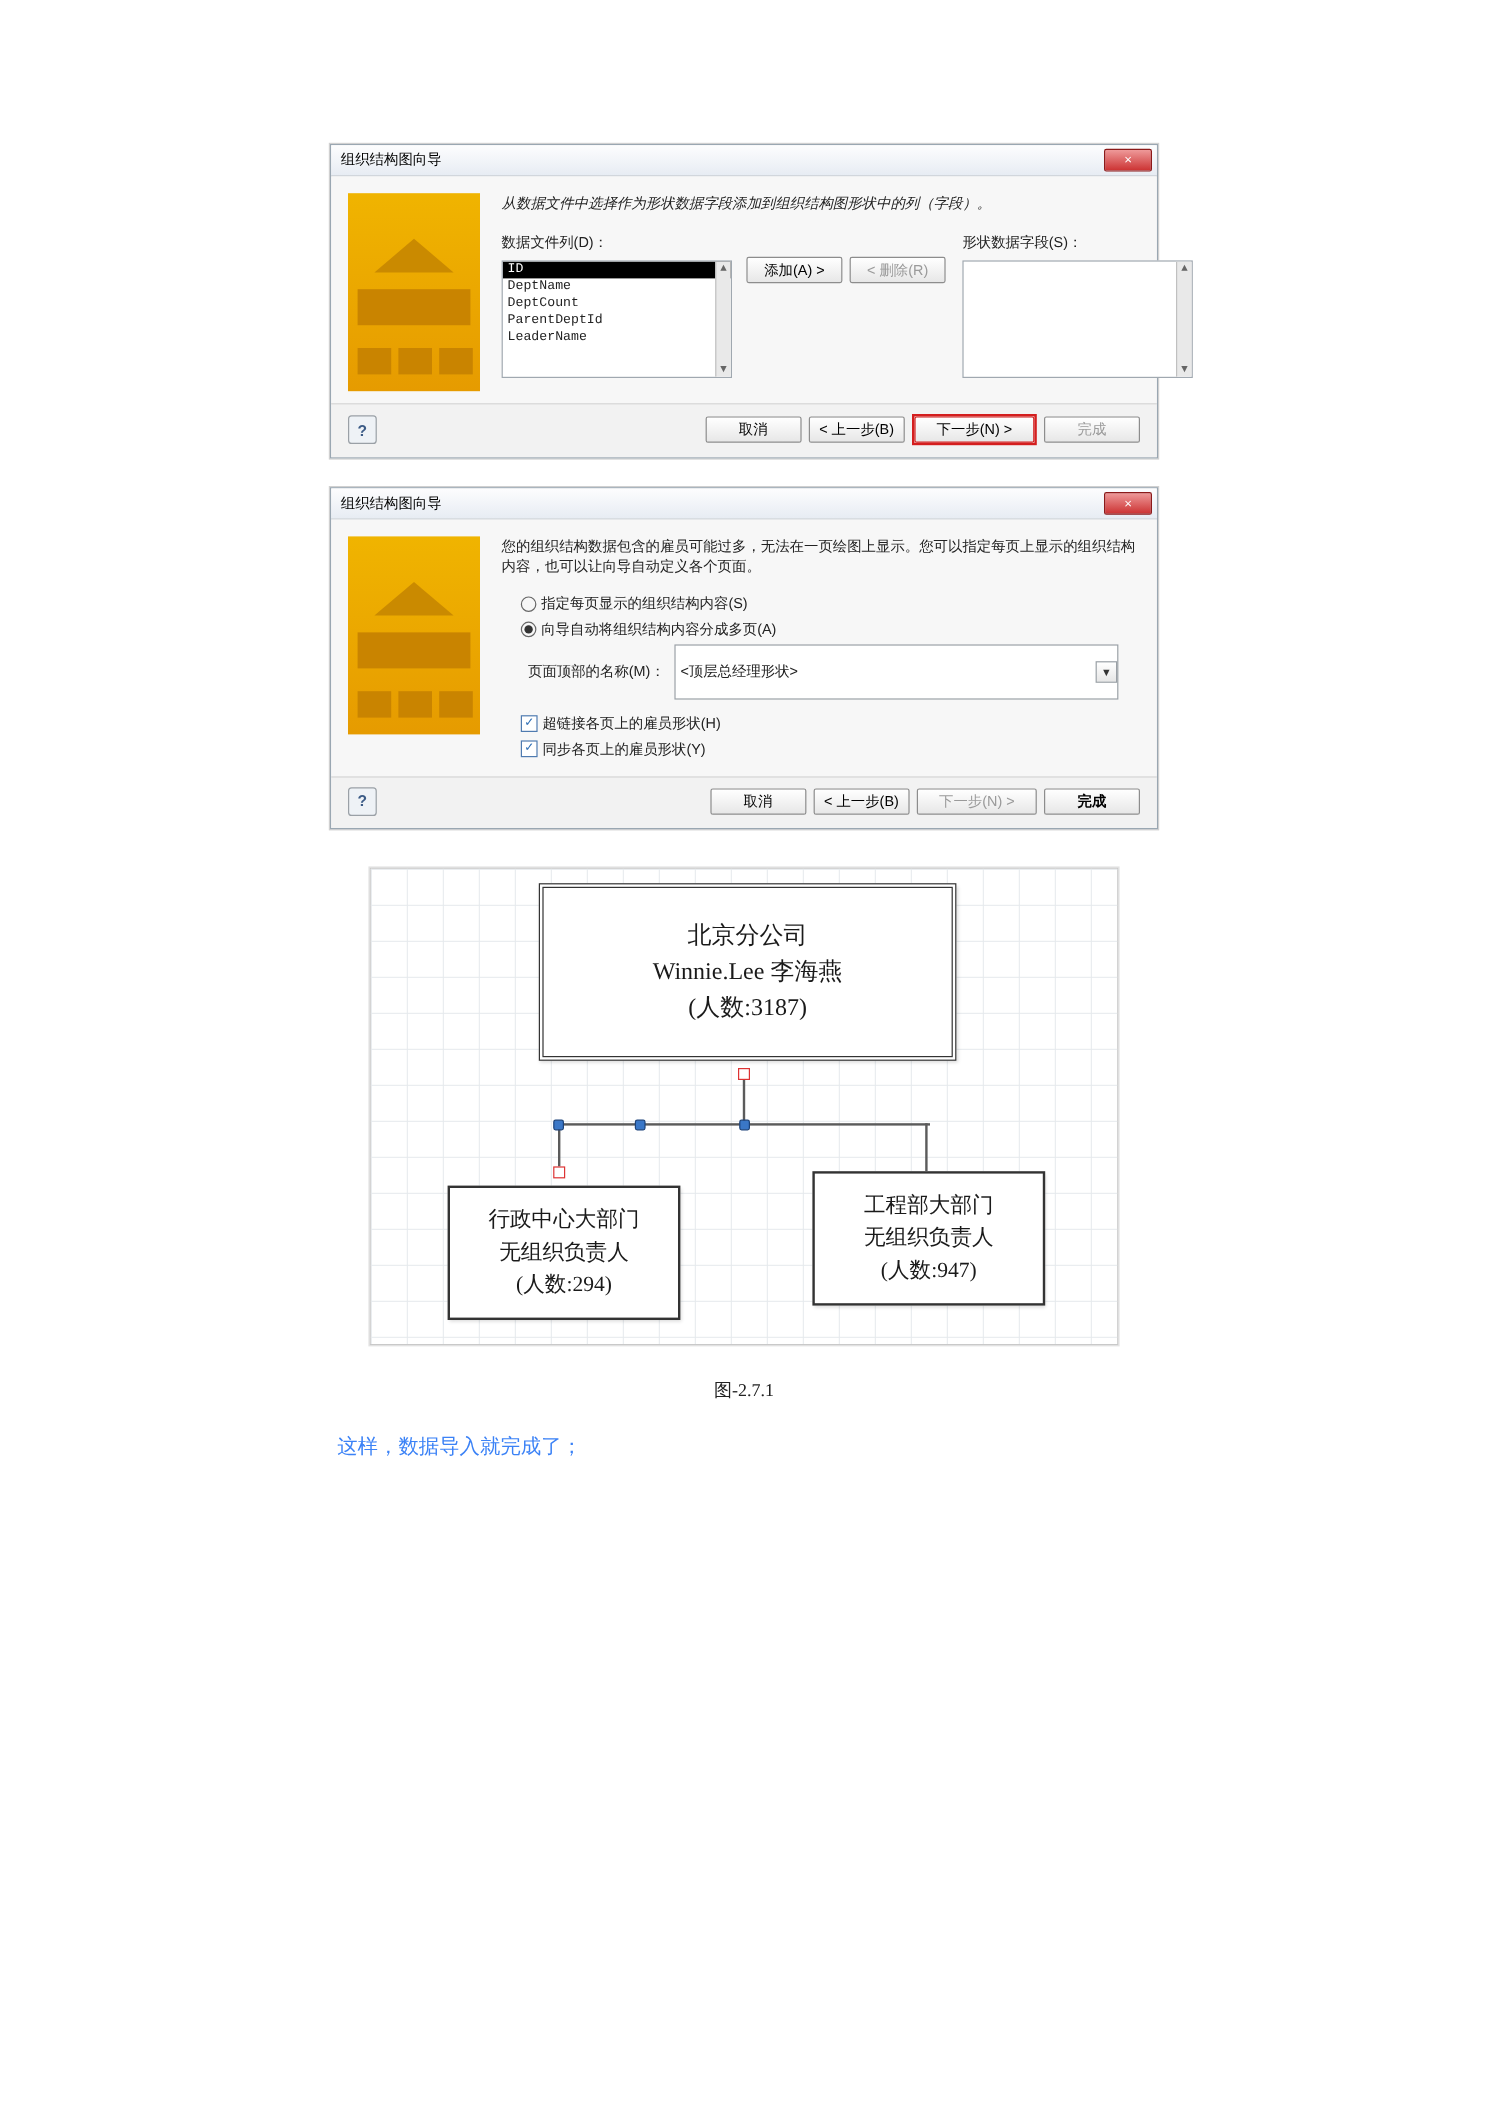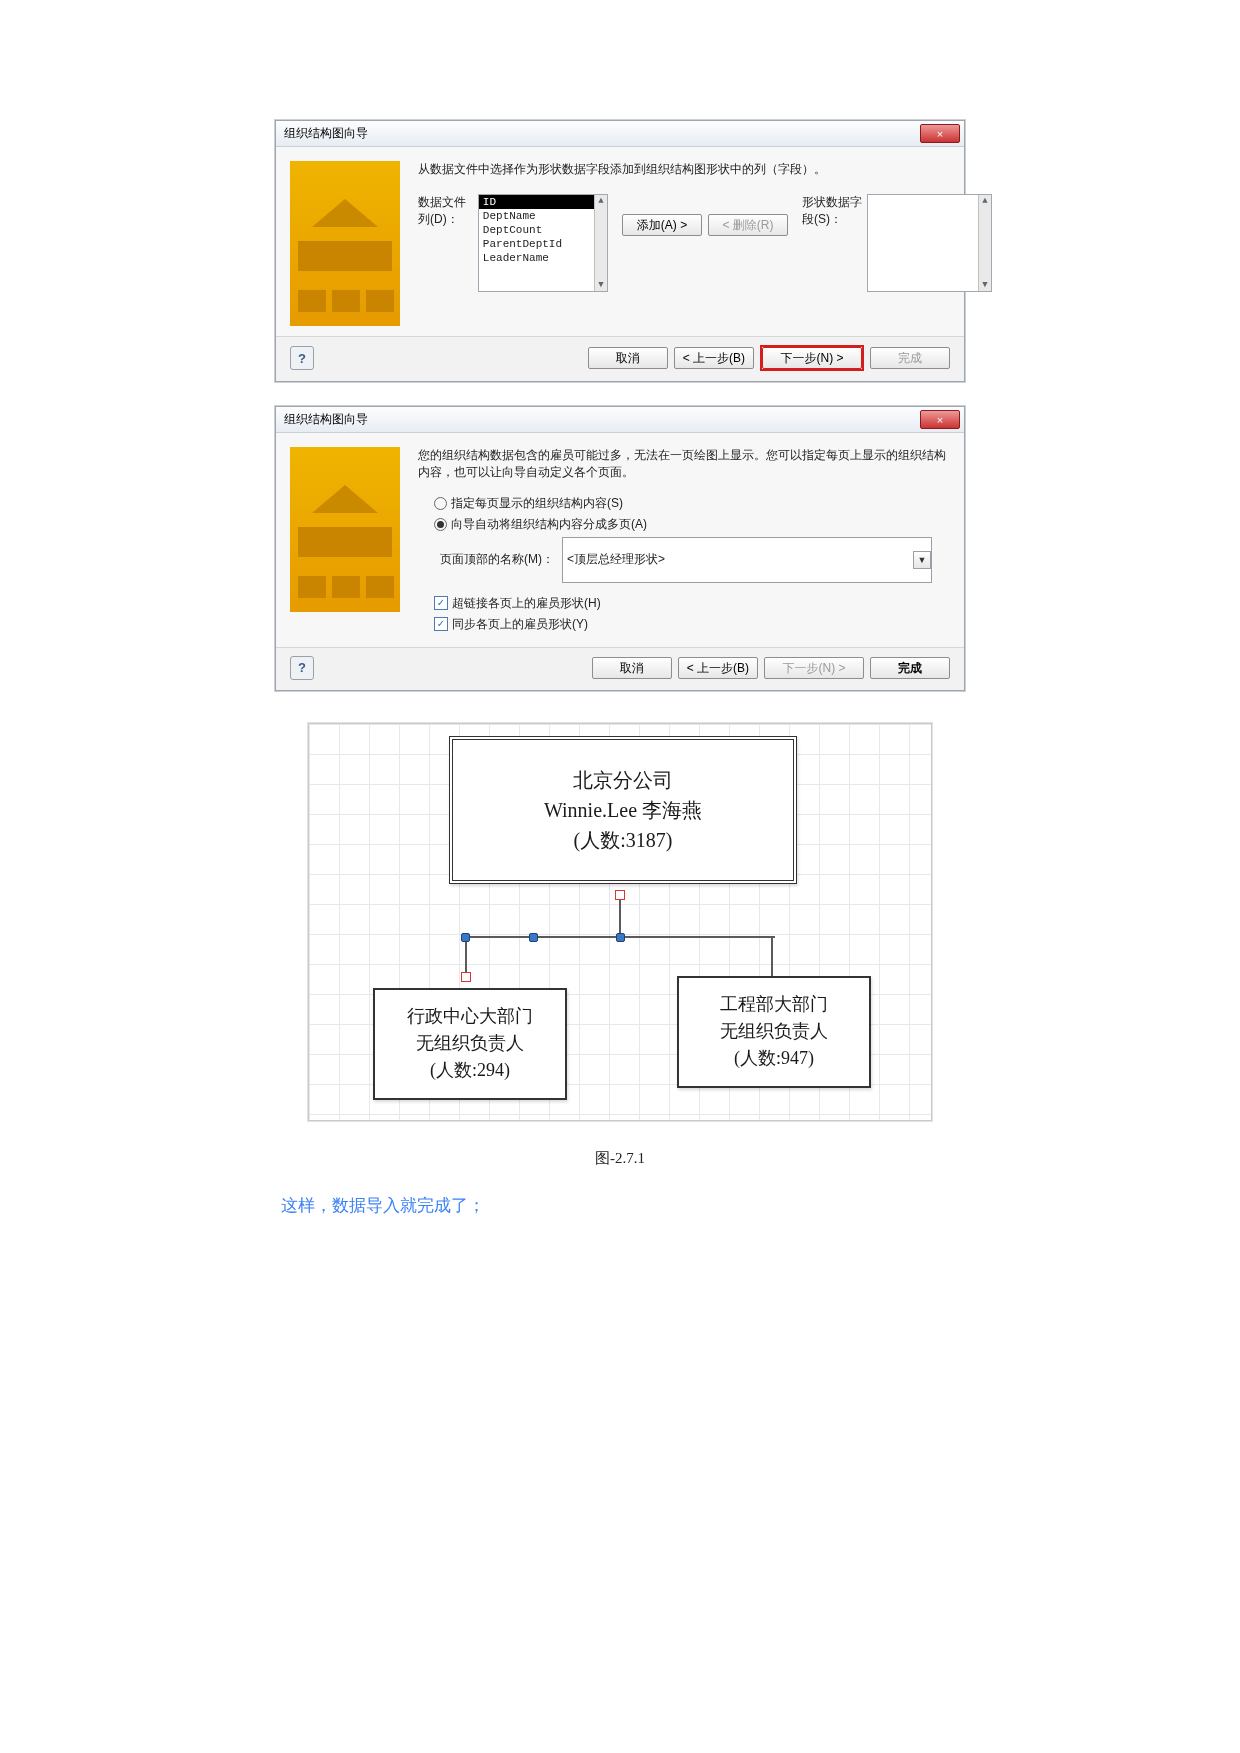--- a/index.html
+++ b/index.html
@@ -80,28 +80,28 @@
   .wiz-boxes span{display:block;width:28px;height:22px;background:#c98400}
 
   .right-col {
     padding-left: 18px;
     font-size: 12px;
     color: #222;
     flex: 1;
   }
 
   
-  .d1 .instr { margin-bottom: 16px; }
+  .d1 .instr { margin-bottom: 16px; font-style: italic; }
   .d1 .cols {
     display: flex;
     gap: 14px;
     align-items: flex-start;
   }
   .d1 .col-left, .d1 .col-right {
-    display:flex;flex-direction:row;width:190px;
+    display:flex;flex-direction:column;width:190px;
   }
   .d1 .col-label{margin-bottom:6px}
   .listbox {
     width: 190px; height: 96px;
     background:#fff;border:1px solid #a0a8b0;
     font-family:"Consolas","Courier New",monospace;
     font-size:11px;
     overflow:auto;
     position:relative;
   }

